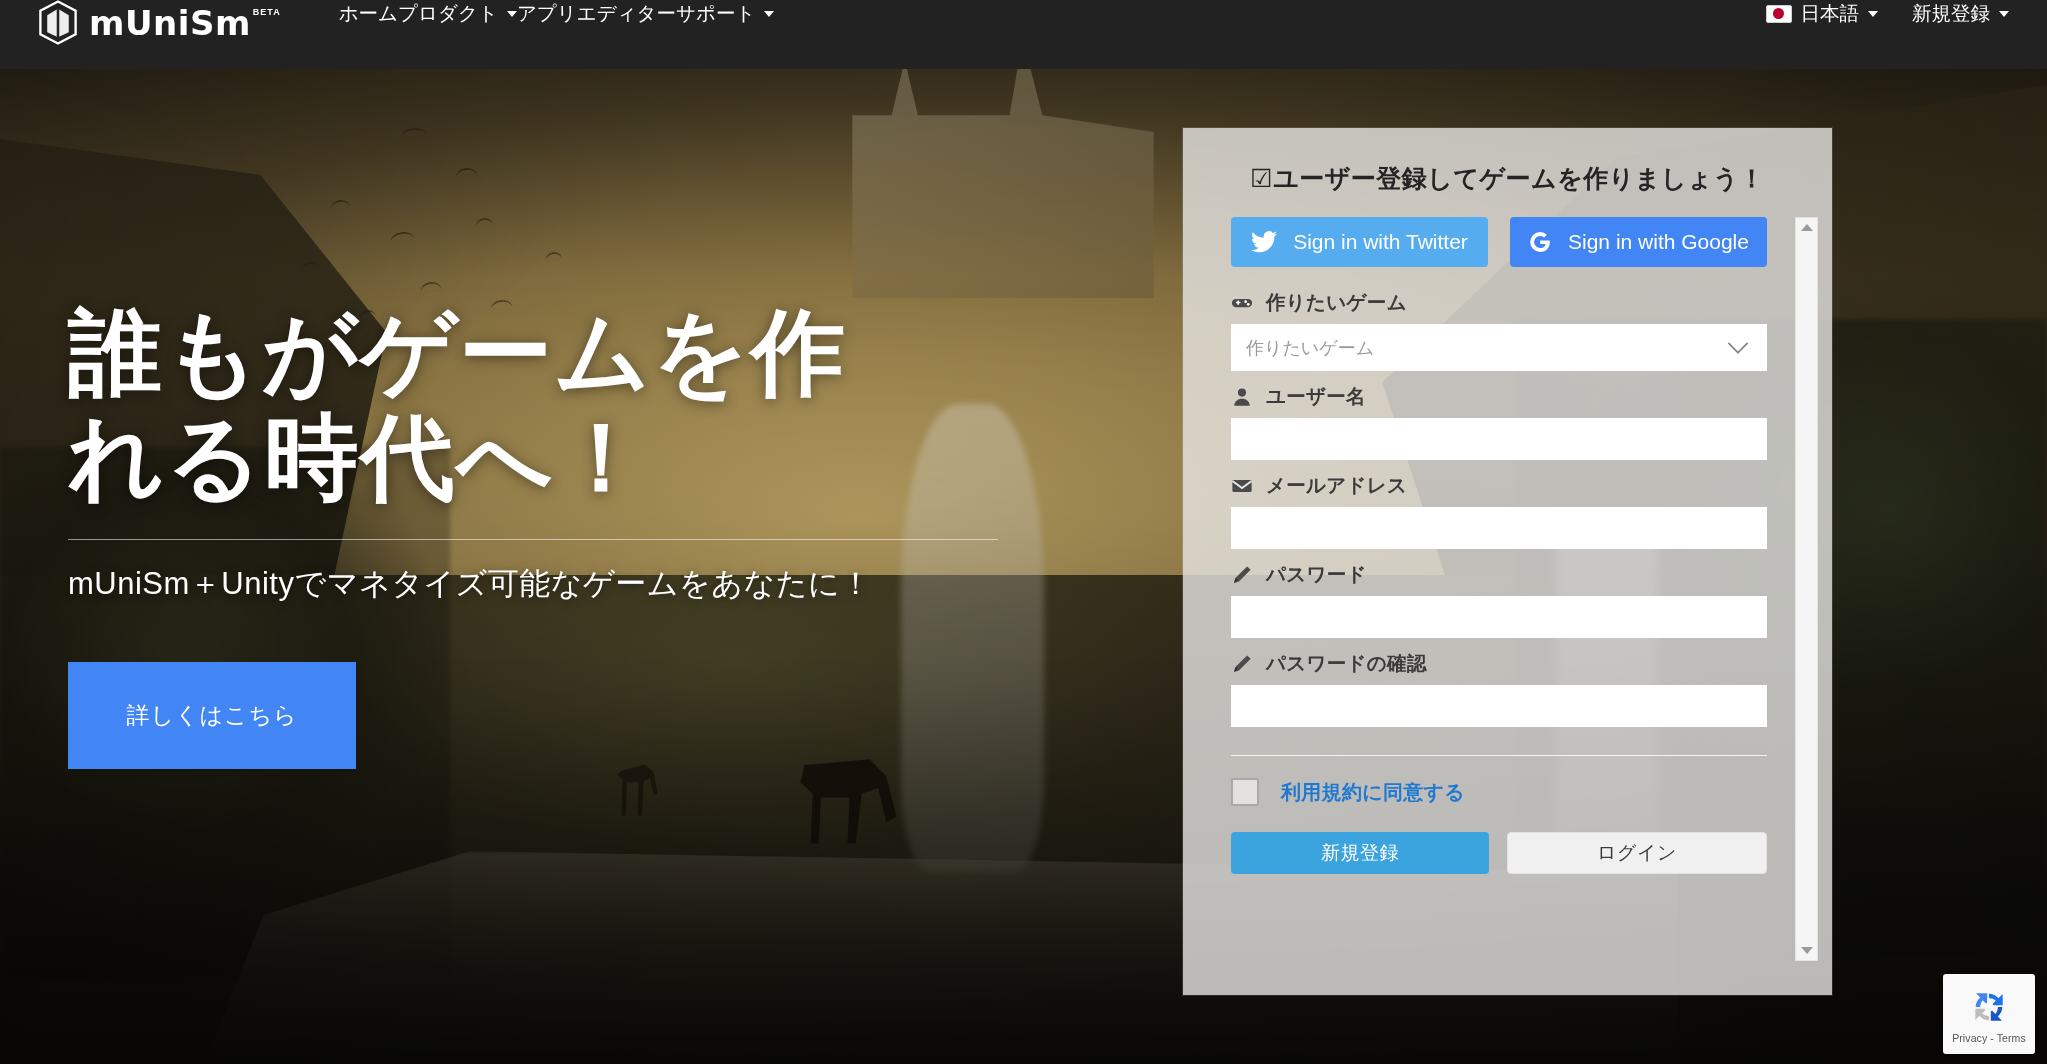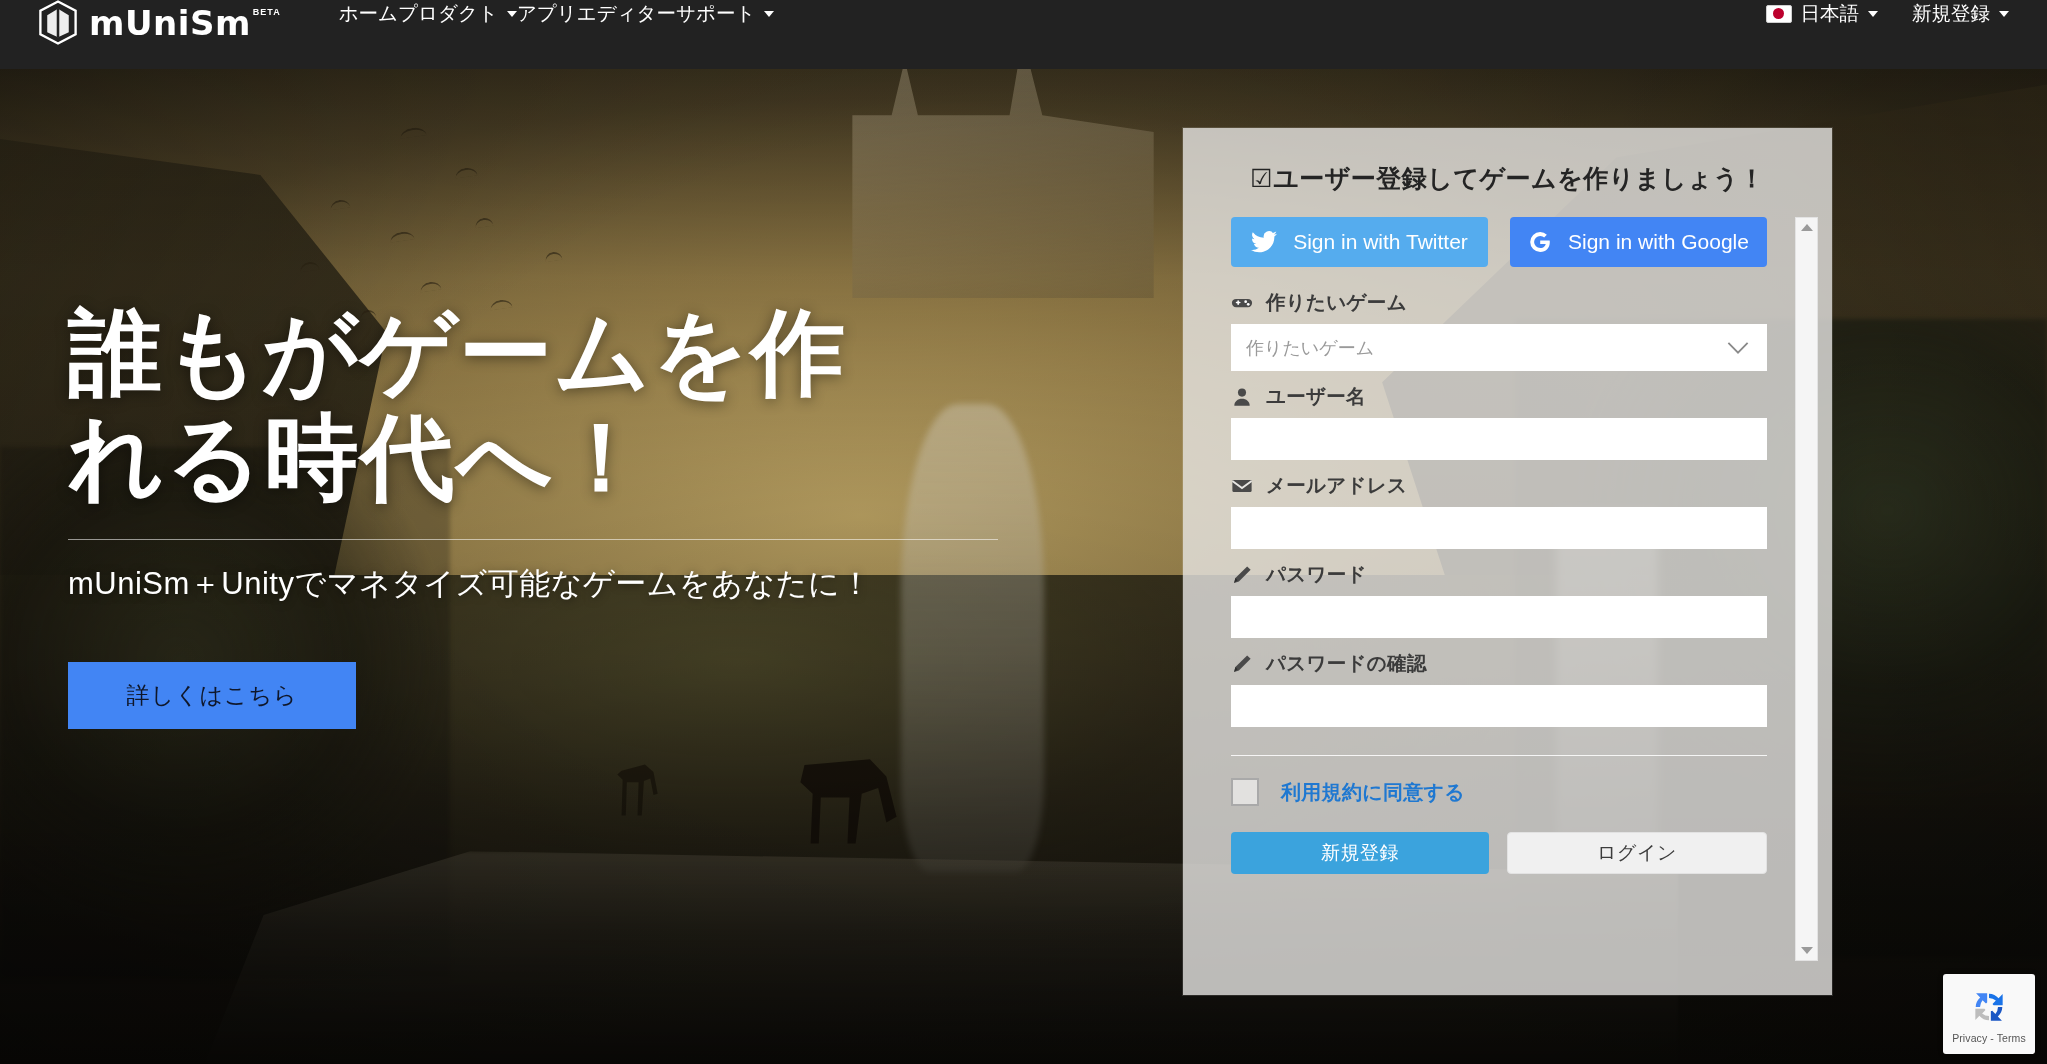--- a/index.html
+++ b/index.html
@@ -134,22 +134,22 @@
     font-family: "DejaVu Sans", sans-serif;
   }
   .hero-rule {
     width: 930px; height: 1px; background: rgba(255,255,255,0.55); margin: 28px 0 22px;
   }
   .hero p {
     font-size: 31px; line-height: 1.42; color: #ffffff; font-weight: 400;
     letter-spacing: .5px; text-shadow: 0 1px 8px rgba(0,0,0,0.5);
   }
   .hero-cta {
-    margin-top: 56px; display: inline-block; background: #4285f4; color: #0f172a;
-    font-size: 23px; padding: 18px 42px; border: none; cursor: pointer;
+    margin-top: 56px; display: inline-block; background: #4285f4; color: #ffffff;
+    font-size: 23px; padding: 38px 42px; border: none; cursor: pointer;
     letter-spacing: 1px; min-width: 288px; 
   }
 
   
   .panel {
     position: absolute; left: 1183px; top: 128px; width: 649px; height: 867px;
     background: rgba(231,230,227,0.80); z-index: 30;
     box-shadow: 0 0 0 1px rgba(255,255,255,0.12);
     display: flex; flex-direction: column;
   }

